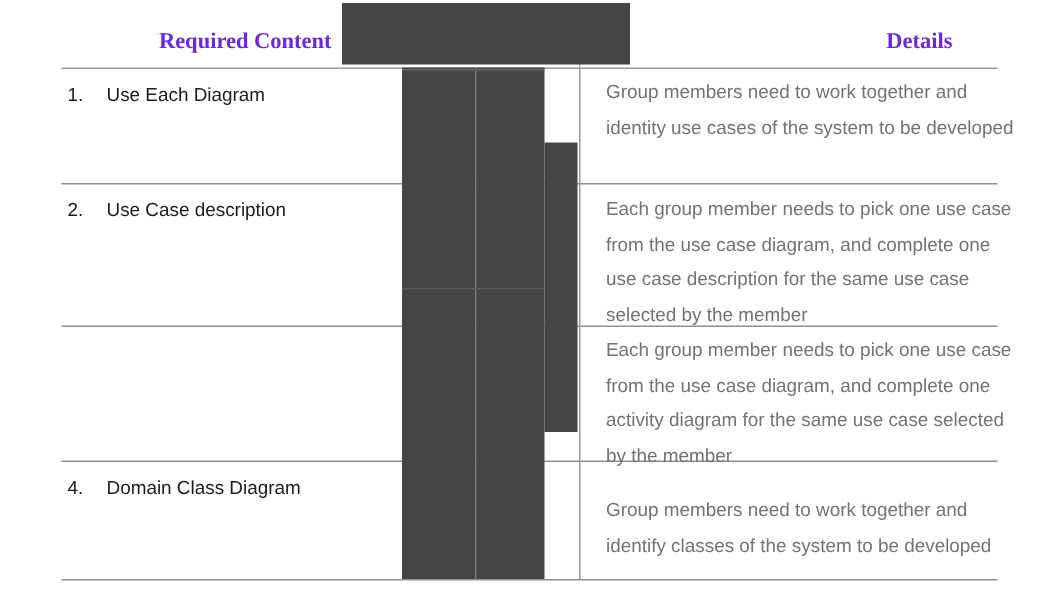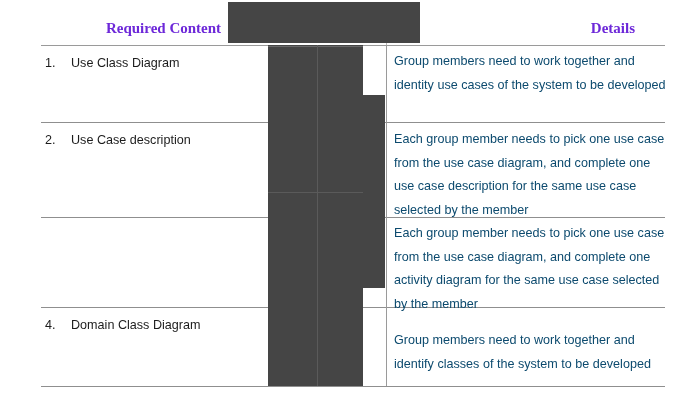--- a/index.html
+++ b/index.html
@@ -74,25 +74,25 @@
     line-height: 18px;
     color: #1c1c1c;
     white-space: nowrap;
   }
   .row-label .num {
     display: inline-block;
     width: 26px;
   }
   .row-detail {
     position: absolute;
-    left: 394px;
+    left: 404px;
     width: 272px;
     font-size: 12.6px;
     line-height: 23.5px;
-    color: #0c4a6e;
+    color: #737373;
   }
 
   .lbl1 { top: 54px; }
   .lbl2 { top: 131px; }
   .lbl3 { top: 225px; }
   .lbl4 { top: 316px; }
 
   .det1 { top: 50px; }
   .det2 { top: 128px; }
   .det3 { top: 222px; }
@@ -128,21 +128,21 @@
   <div class="rule r3"></div>
   <div class="rule bot"></div>
 
   <div class="vrule hdrseg"></div>
   <div class="vrule"></div>
 
   <div class="hdr-cell hdr-left">Required Content</div>
   <div class="hdr-cell hdr-right">Details</div>
 
   <div class="row-label lbl1">
-    <span class="num">1.</span><span>Use Class Diagram</span>
+    <span class="num">1.</span><span>Use Each Diagram</span>
   </div>
   <div class="row-detail det1">Group members need to work together and identity use cases of the system to be developed</div>
 
   <div class="row-label lbl2">
     <span class="num">2.</span><span>Use Case description</span>
   </div>
   <div class="row-detail det2">Each group member needs to pick one use case from the use case diagram, and complete one use case description for the same use case selected by the member</div>
 
   <div class="row-detail det3">Each group member needs to pick one use case from the use case diagram, and complete one activity diagram for the same use case selected by the member</div>
 

